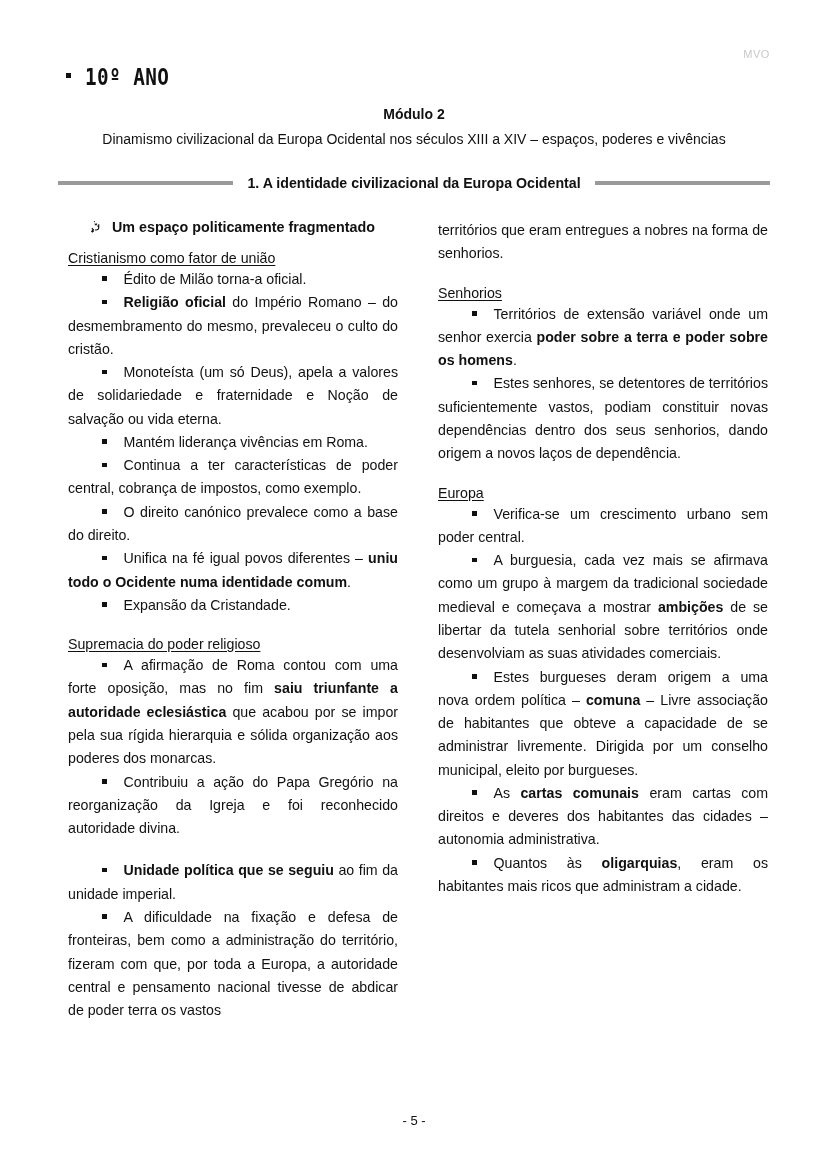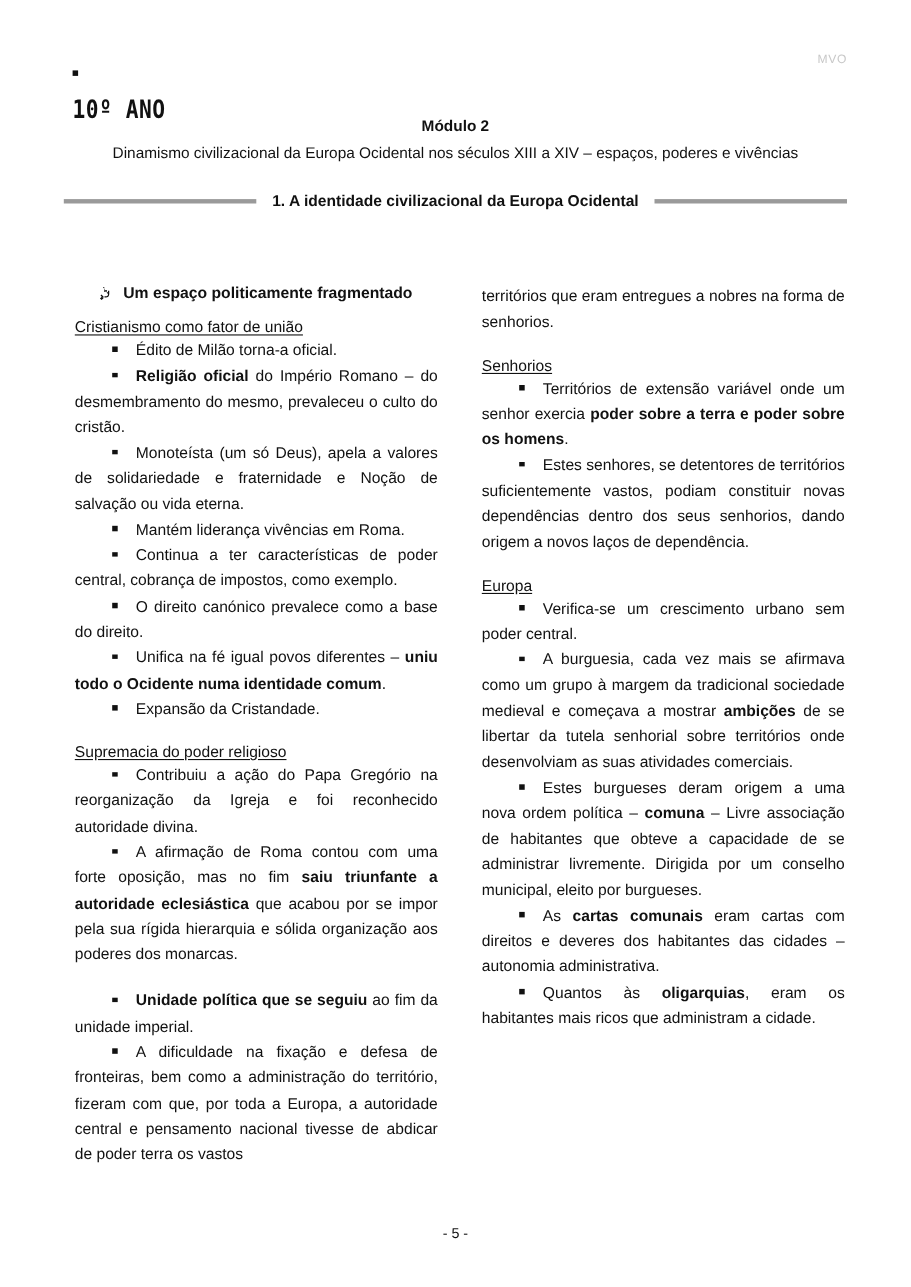--- a/index.html
+++ b/index.html
@@ -32,22 +32,22 @@
     color: #c8c8c8;
     font-family: Liberation Sans, sans-serif;
   }
 
   
   .running-head {
     position: absolute;
     top: 64px;
     left: 66px;
     display: flex;
+    align-items: center;
     gap: 14px;
-    flex-direction: column;
   }
   .running-head .rh-bullet {
     display: inline-block;
     width: 5px;
     height: 5px;
     background: #111;
     margin-bottom: 4px;
   }
   .running-head .rh-label {
     font-family: "DejaVu Sans Mono", monospace;
@@ -110,21 +110,20 @@
     top: 219px;
     left: 68px;
     right: 60px;
     bottom: 78px;
     display: flex;
     gap: 40px;
   }
   .col {
     width: 330px;
     flex: 0 0 330px;
-    margin-top: 40px;
   }
 
   
   .topic-heading {
     display: flex;
     align-items: flex-start;
     gap: 9px;
     font-size: 14.3px;
     font-weight: 700;
     color: #111;
@@ -224,22 +223,22 @@
         <p class="para bullet"><span class="bsq"></span><span>Édito de Milão torna-a oficial.</span></p>
         <p class="para bullet"><span class="bsq"></span><b>Religião oficial</b><span> do Império Romano – do desmembramento do mesmo, prevaleceu o culto do cristão.</span></p>
         <p class="para bullet"><span class="bsq"></span><span>Monoteísta (um só Deus), apela a valores de solidariedade e fraternidade e Noção de salvação ou vida eterna.</span></p>
         <p class="para bullet"><span class="bsq"></span><span>Mantém liderança vivências em Roma.</span></p>
         <p class="para bullet"><span class="bsq"></span><span>Continua a ter características de poder central, cobrança de impostos, como exemplo.</span></p>
         <p class="para bullet"><span class="bsq"></span><span>O direito canónico prevalece como a base do direito.</span></p>
         <p class="para bullet"><span class="bsq"></span><span>Unifica na fé igual povos diferentes – </span><b>uniu todo o Ocidente numa identidade comum</b><span>.</span></p>
         <p class="para bullet"><span class="bsq"></span><span>Expansão da Cristandade.</span></p>
         <div class="gap-md"></div>
         <div class="sub-heading">Supremacia do poder religioso</div>
+        <p class="para bullet"><span class="bsq"></span><span>A afirmação de Roma contou com uma forte oposição, mas no fim </span><b>saiu triunfante a autoridade eclesiástica</b><span> que acabou por se impor pela sua rígida hierarquia e sólida organização aos poderes dos monarcas.</span></p>
         <p class="para bullet"><span class="bsq"></span><span>Contribuiu a ação do Papa Gregório na reorganização da Igreja e foi reconhecido autoridade divina.</span></p>
-        <p class="para bullet"><span class="bsq"></span><span>A afirmação de Roma contou com uma forte oposição, mas no fim </span><b>saiu triunfante a autoridade eclesiástica</b><span> que acabou por se impor pela sua rígida hierarquia e sólida organização aos poderes dos monarcas.</span></p>
         <div class="gap-md"></div>
         <p class="para bullet"><span class="bsq"></span><b>Unidade política que se seguiu</b><span> ao fim da unidade imperial.</span></p>
         <p class="para bullet"><span class="bsq"></span><span>A dificuldade na fixação e defesa de fronteiras, bem como a administração do território, fizeram com que, por toda a Europa, a autoridade central e pensamento nacional tivesse de abdicar de poder terra os vastos</span></p>
       </div>
     <div class="col" id="col-right">
         <p class="para"><span>territórios que eram entregues a nobres na forma de senhorios.</span></p>
         <div class="gap-md"></div>
         <div class="sub-heading">Senhorios</div>
         <p class="para bullet"><span class="bsq"></span><span>Territórios de extensão variável onde um senhor exercia </span><b>poder sobre a terra e poder sobre os homens</b><span>.</span></p>
         <p class="para bullet"><span class="bsq"></span><span>Estes senhores, se detentores de territórios suficientemente vastos, podiam constituir novas dependências dentro dos seus senhorios, dando origem a novos laços de dependência.</span></p>

